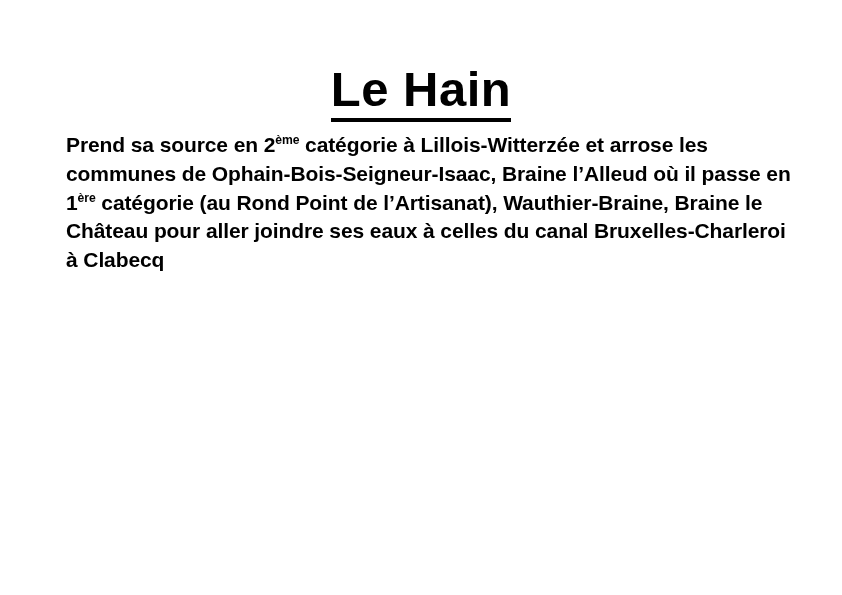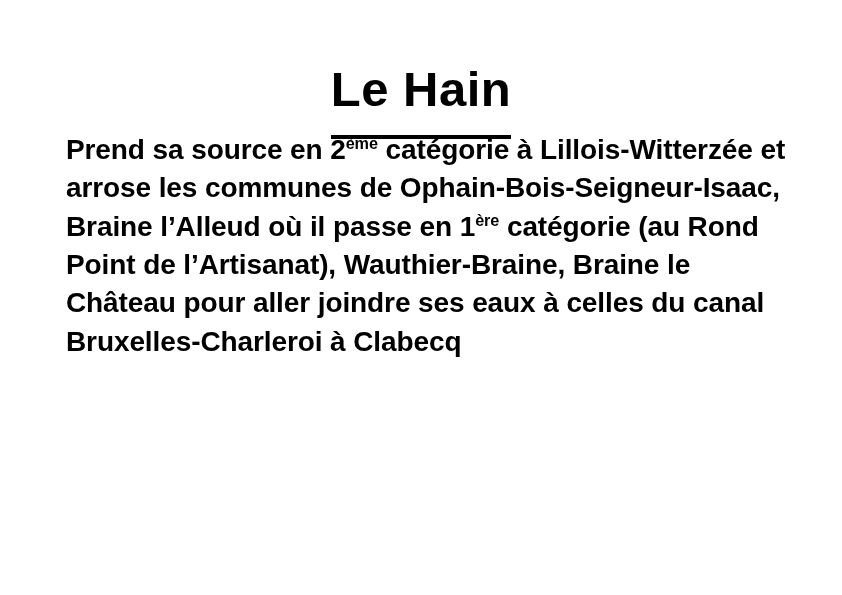--- a/index.html
+++ b/index.html
@@ -27,28 +27,28 @@
     width: 842px;
     text-align: center;
     font-size: 49px;
     font-weight: bold;
     letter-spacing: 0.5px;
     line-height: 1.1;
   }
   .slide-title .title-text {
     display: inline-block;
     border-bottom: 4px solid #000000;
-    padding-bottom: 18px;
+    padding-bottom: 1px;
   }
   .slide-body {
     position: absolute;
     top: 131px;
     left: 66px;
     width: 730px;
-    font-size: 28px;
+    font-size: 21px;
     font-weight: bold;
     line-height: 1.37;
     text-align: left;
     letter-spacing: -0.1px;
   }
   .slide-body sup {
     font-size: 0.58em;
     vertical-align: super;
     line-height: 0;
     font-weight: bold;

